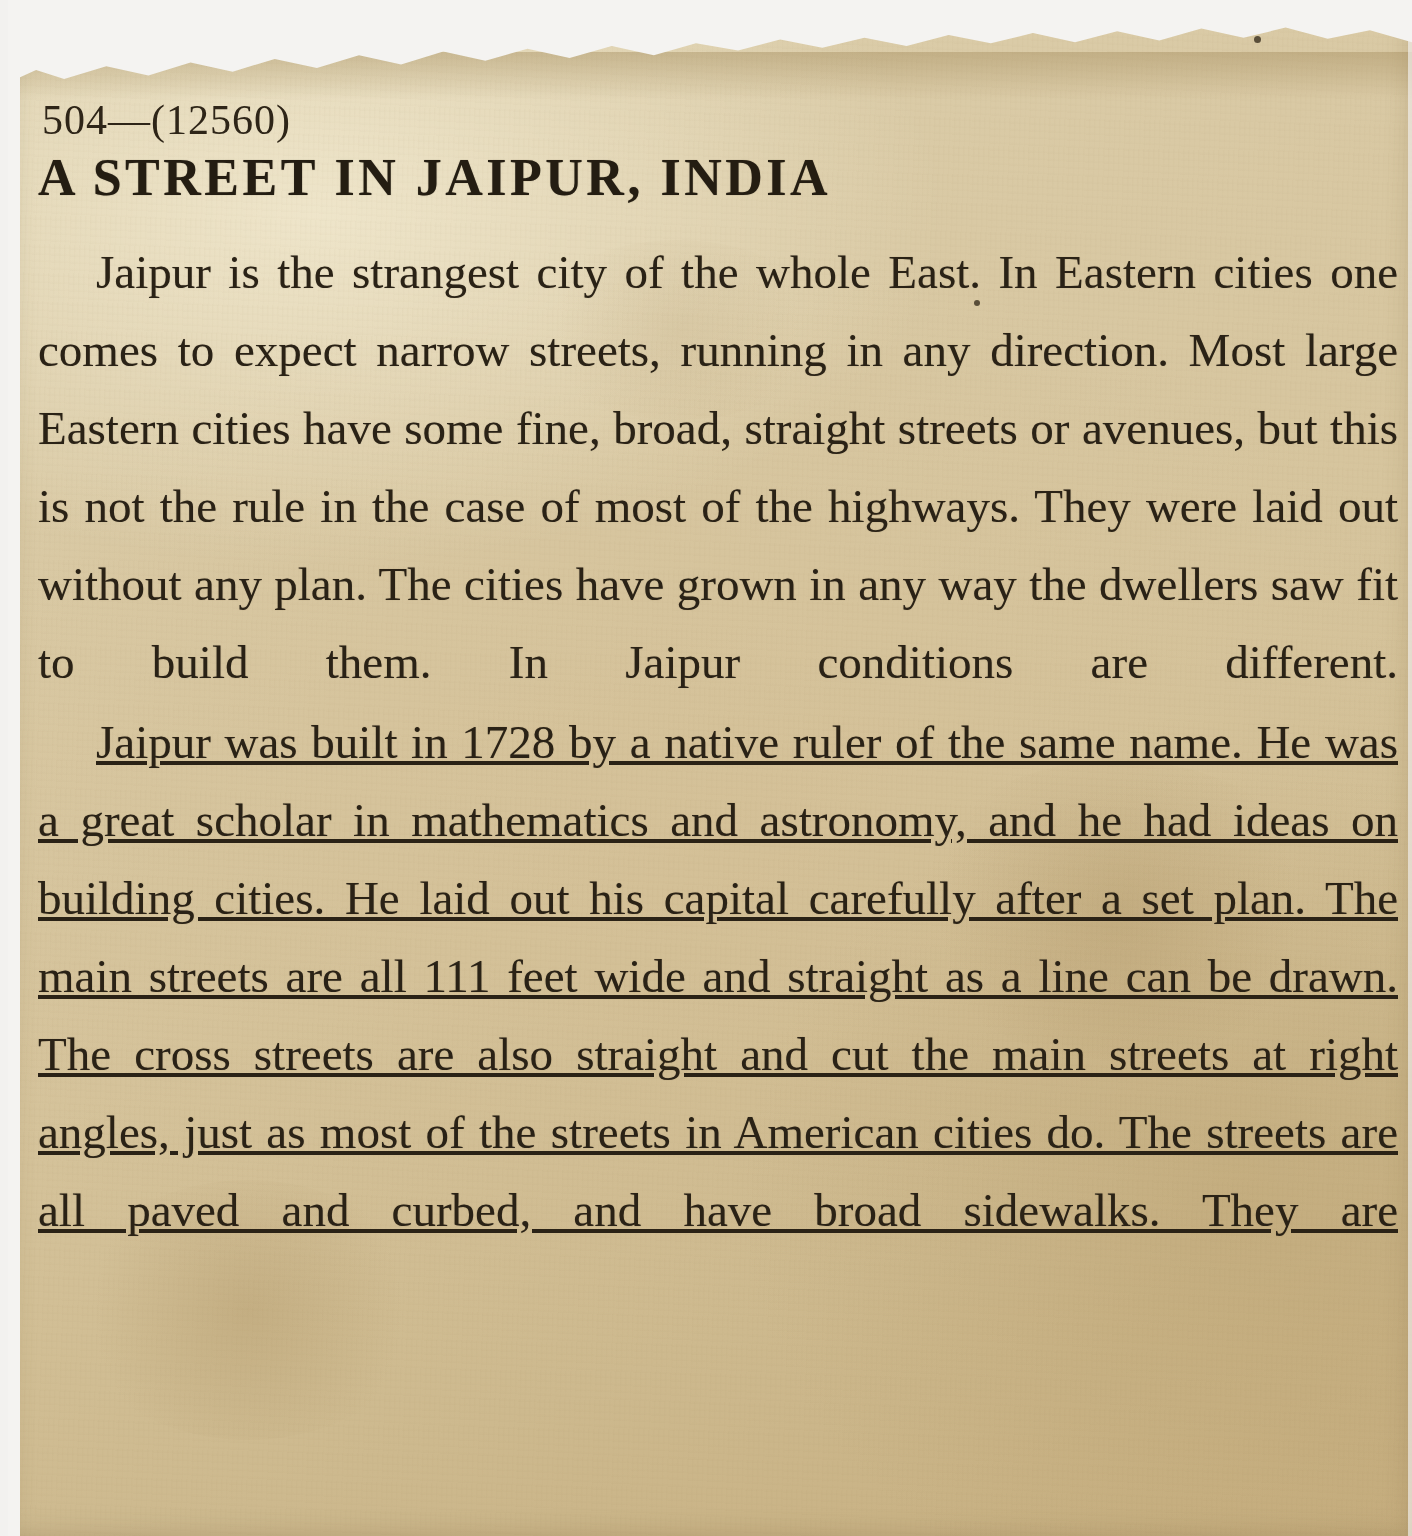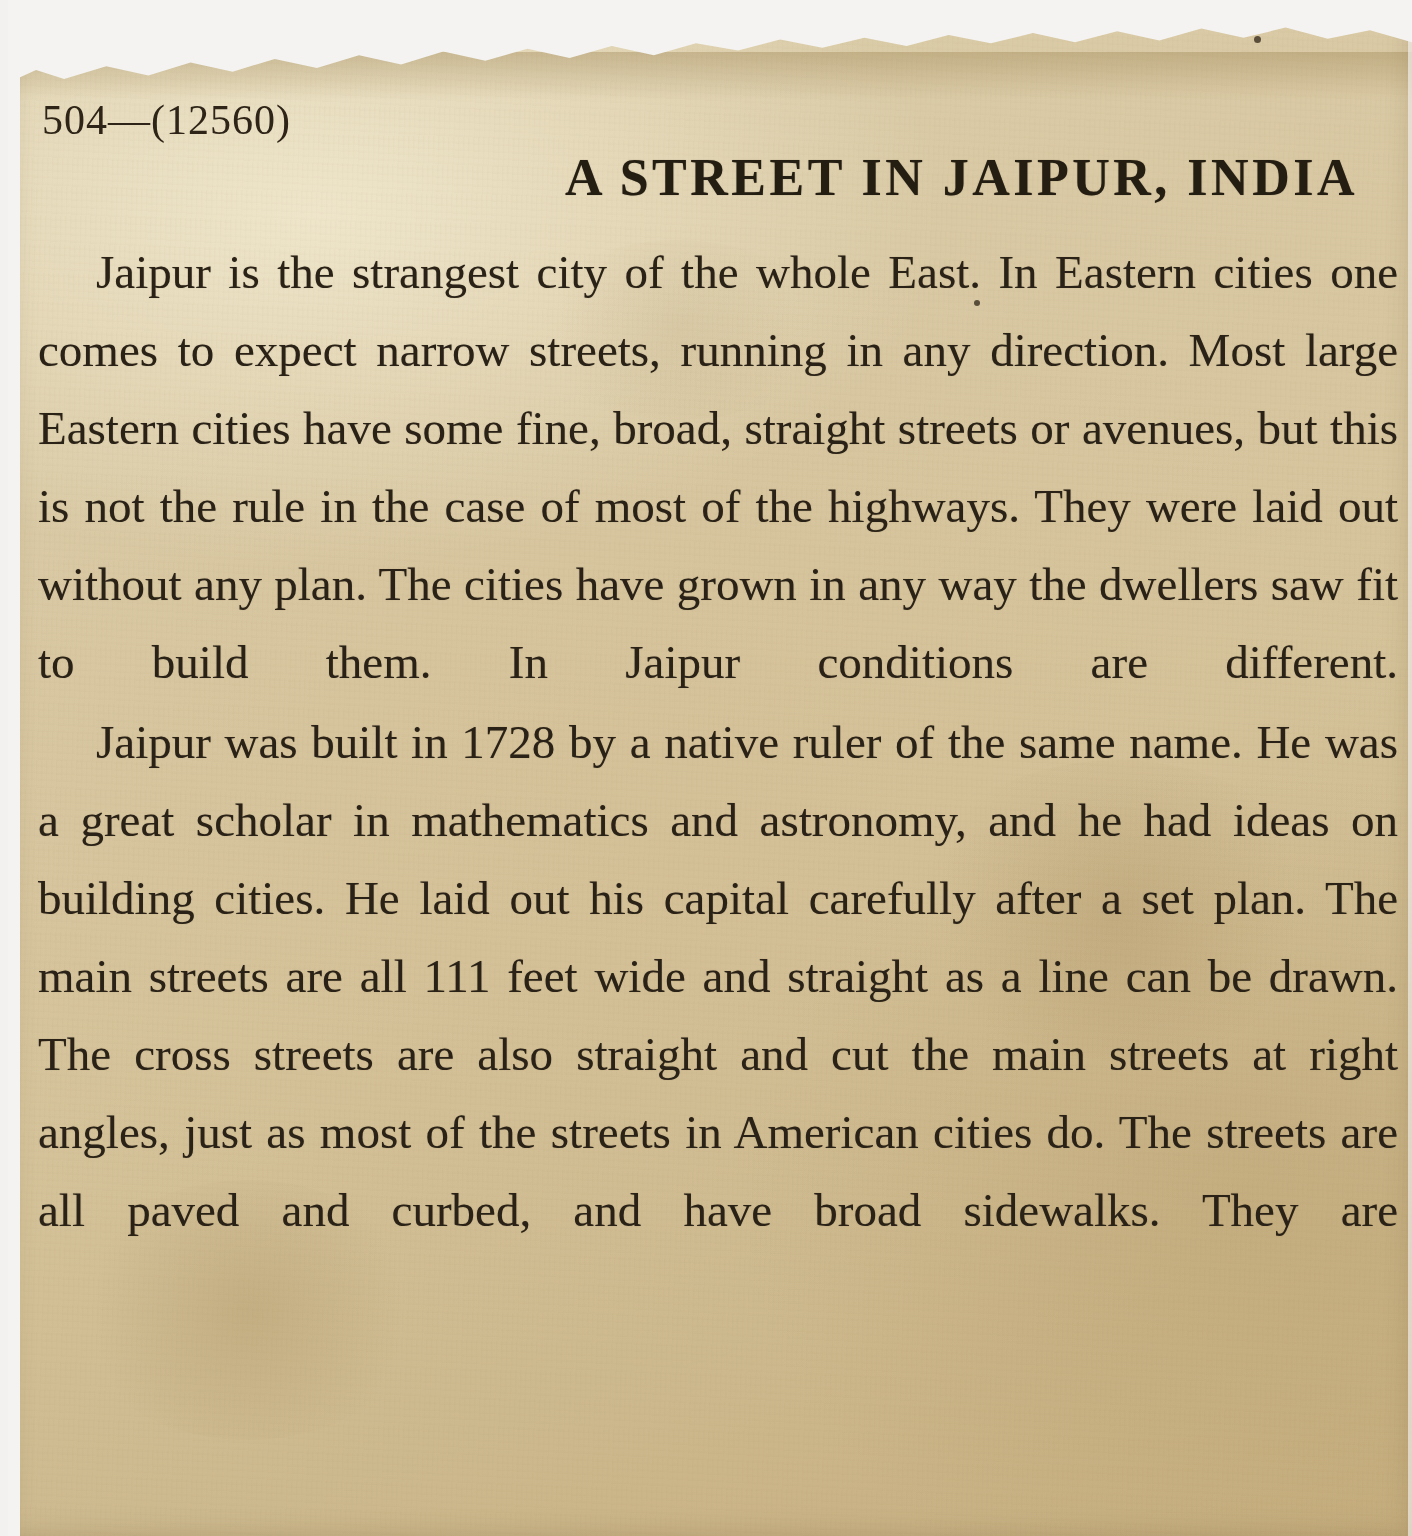--- a/index.html
+++ b/index.html
@@ -117,39 +117,39 @@
     letter-spacing: 1px;
     margin: 0 0 4px 4px;
     color: #2e2518;
   }
 
   .headline {
     font-family: "Liberation Serif", serif;
     font-weight: bold;
     font-size: 52px;
     letter-spacing: 3.5px;
-    text-align: right;
+    text-align: left;
     margin: 0 0 26px 0;
     padding-right: 40px;
     color: #241d12;
     text-shadow: 0 0 1px rgba(40,32,18,0.45);
   }
 
   .para {
     font-family: "Liberation Serif", serif;
     font-size: 47px;
     line-height: 78px;
     text-align: justify;
     text-align-last: justify;
     margin: 0;
     color: #2a2216;
     text-indent: 58px;
     text-shadow: 0 0 1px rgba(45,36,20,0.30);
   }
-  .para + .para { margin-top: 2px; }
+  .para + .para { margin-top: 2px; text-decoration: underline; }
 
   .para.last {
     text-align-last: justify;
   }
 
   
   .cut-line {
     position: absolute;
     left: 30px;
     top: 1496px;

